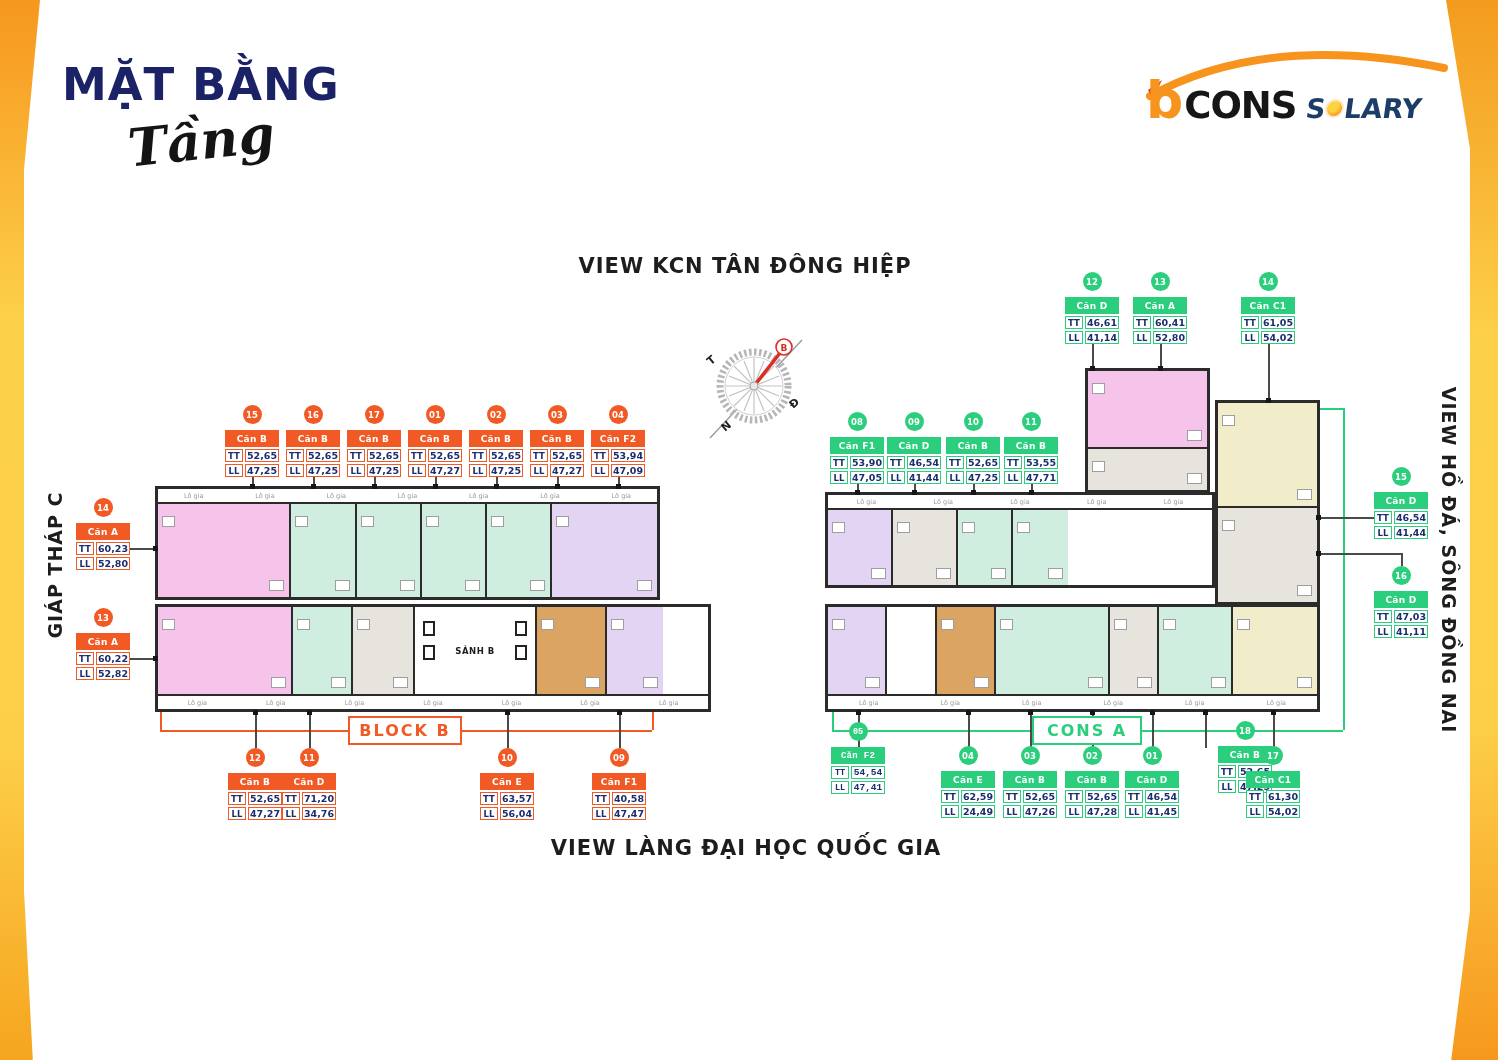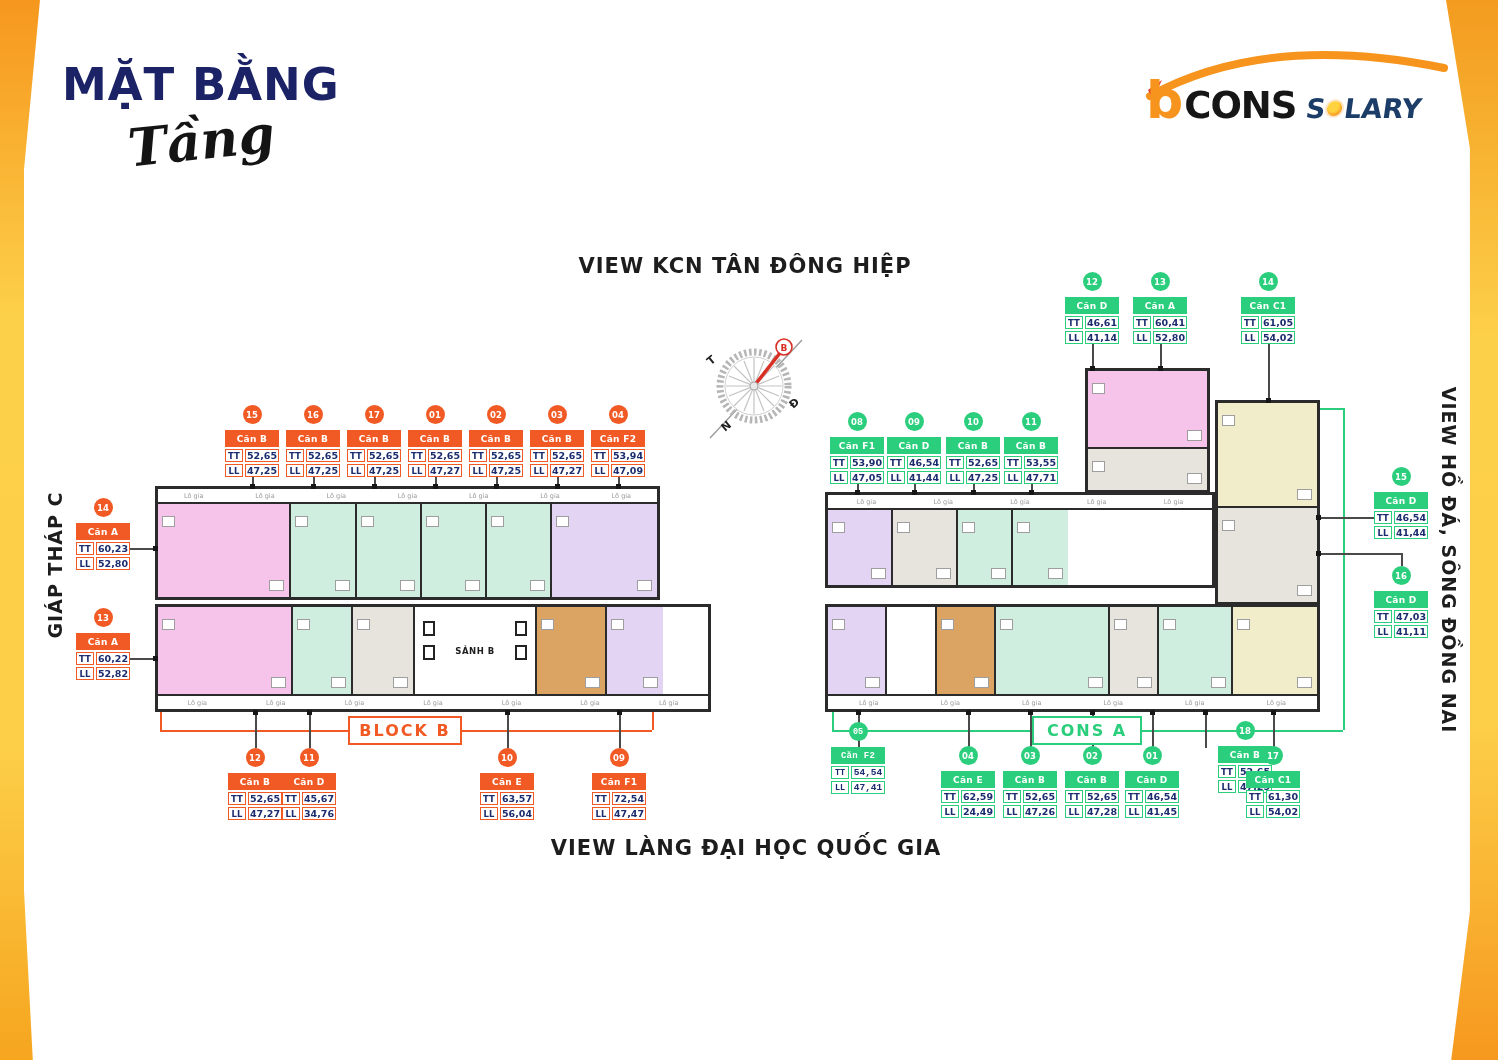--- a/index.html
+++ b/index.html
@@ -378,21 +378,21 @@
         <span class="cval">47,27</span>
       </div>
     </div>
     <div class="seg" style="background: rgb(74, 74, 74); left: 309px; top: 712px; width: 2px; height: 36px;"></div>
     <div class="dot" style="left: 306.5px; top: 709.5px;"></div>
     <div class="card b" style="left: 282px; top: 748px;">
       <div class="badge">11</div>
       <div class="chead">Căn D</div>
       <div class="crow">
         <span class="clab">TT</span>
-        <span class="cval">45,67</span>
+        <span class="cval">71,20</span>
       </div>
       <div class="crow">
         <span class="clab">LL</span>
         <span class="cval">34,76</span>
       </div>
     </div>
     <div class="seg" style="background: rgb(74, 74, 74); left: 507px; top: 712px; width: 2px; height: 36px;"></div>
     <div class="dot" style="left: 504.5px; top: 709.5px;"></div>
     <div class="card b" style="left: 480px; top: 748px;">
       <div class="badge">10</div>
@@ -406,21 +406,21 @@
         <span class="cval">56,04</span>
       </div>
     </div>
     <div class="seg" style="background: rgb(74, 74, 74); left: 619px; top: 712px; width: 2px; height: 36px;"></div>
     <div class="dot" style="left: 616.5px; top: 709.5px;"></div>
     <div class="card b" style="left: 592px; top: 748px;">
       <div class="badge">09</div>
       <div class="chead">Căn F1</div>
       <div class="crow">
         <span class="clab">TT</span>
-        <span class="cval">72,54</span>
+        <span class="cval">40,58</span>
       </div>
       <div class="crow">
         <span class="clab">LL</span>
         <span class="cval">47,47</span>
       </div>
     </div>
     <div class="seg" style="background: rgb(74, 74, 74); left: 857px; top: 483px; width: 2px; height: 9px;"></div>
     <div class="dot" style="left: 854.5px; top: 489.5px;"></div>
     <div class="card a" style="left: 830px; top: 412px;">
       <div class="badge">08</div>

